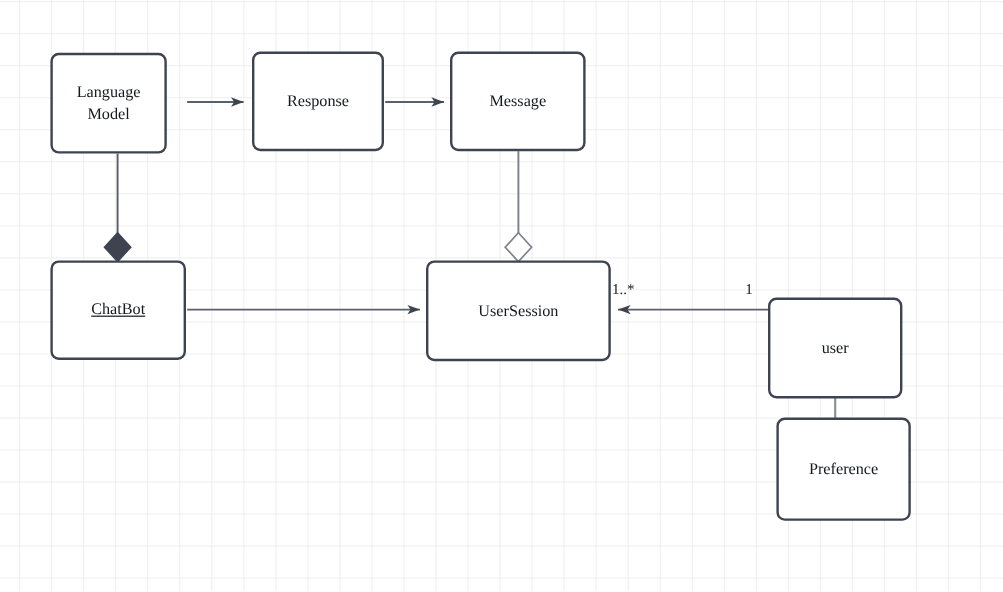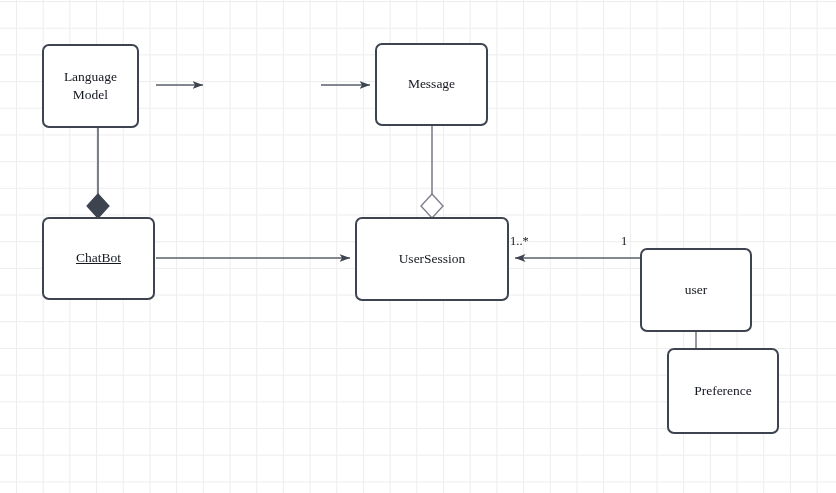--- a/index.html
+++ b/index.html
@@ -100,38 +100,41 @@
     <g>
       <line x1="696" y1="300" x2="696" y2="349" stroke="#8a8e96" stroke-width="1.8"></line>
     </g>
   </svg>
 
   <div class="node" style="left:42px; top:44px; width:97px; height:84px;">
     <span class="node-label">Language
 Model</span>
   </div>
 
+  <div class="node" style="left:210px; top:43px; width:110px; height:83px;">
+    <span class="node-label">Response</span>
+  </div>
 
   <div class="node" style="left:375px; top:43px; width:113px; height:83px;">
     <span class="node-label">Message</span>
   </div>
 
   <div class="node" style="left:42px; top:217px; width:113px; height:83px;text-decoration:underline;">
     <span class="node-label">ChatBot</span>
   </div>
 
   <div class="node" style="left:355px; top:217px; width:154px; height:84px;">
     <span class="node-label">UserSession</span>
   </div>
 
   <div class="node" style="left:640px; top:216px; width:112px; height:84px;margin-top:32px;">
     <span class="node-label">user</span>
   </div>
 
-  <div class="node" style="left:667px; top:348px; width:112px; height:86px;">
+  <div class="node" style="left:647px; top:348px; width:112px; height:86px;">
     <span class="node-label">Preference</span>
   </div>
 
   <div class="edge-label" style="left:510px; top:234px;">1..*</div>
 
   <div class="edge-label" style="left:621px; top:234px;">1</div>
 
 </div>
 
 </body></html>

